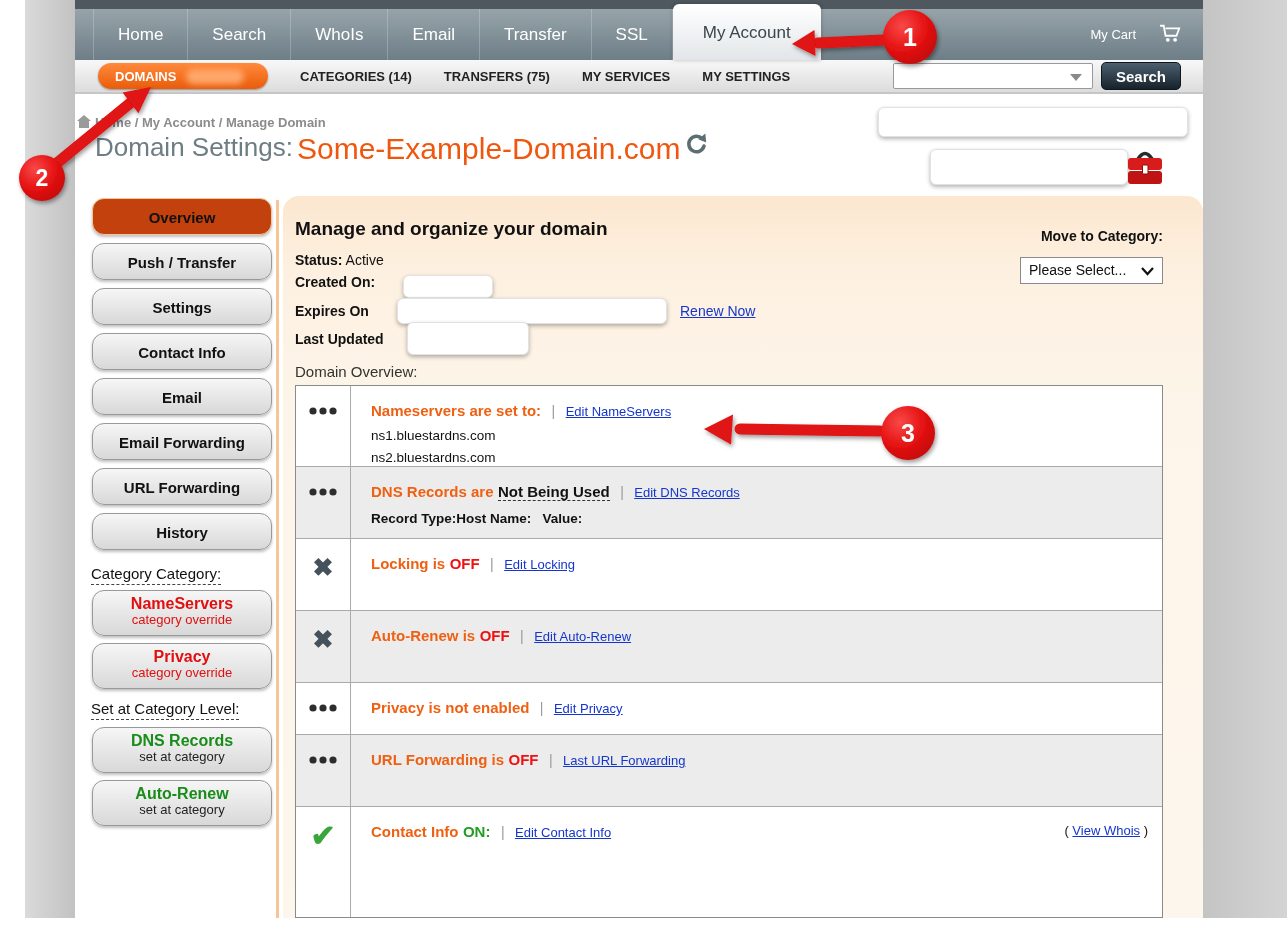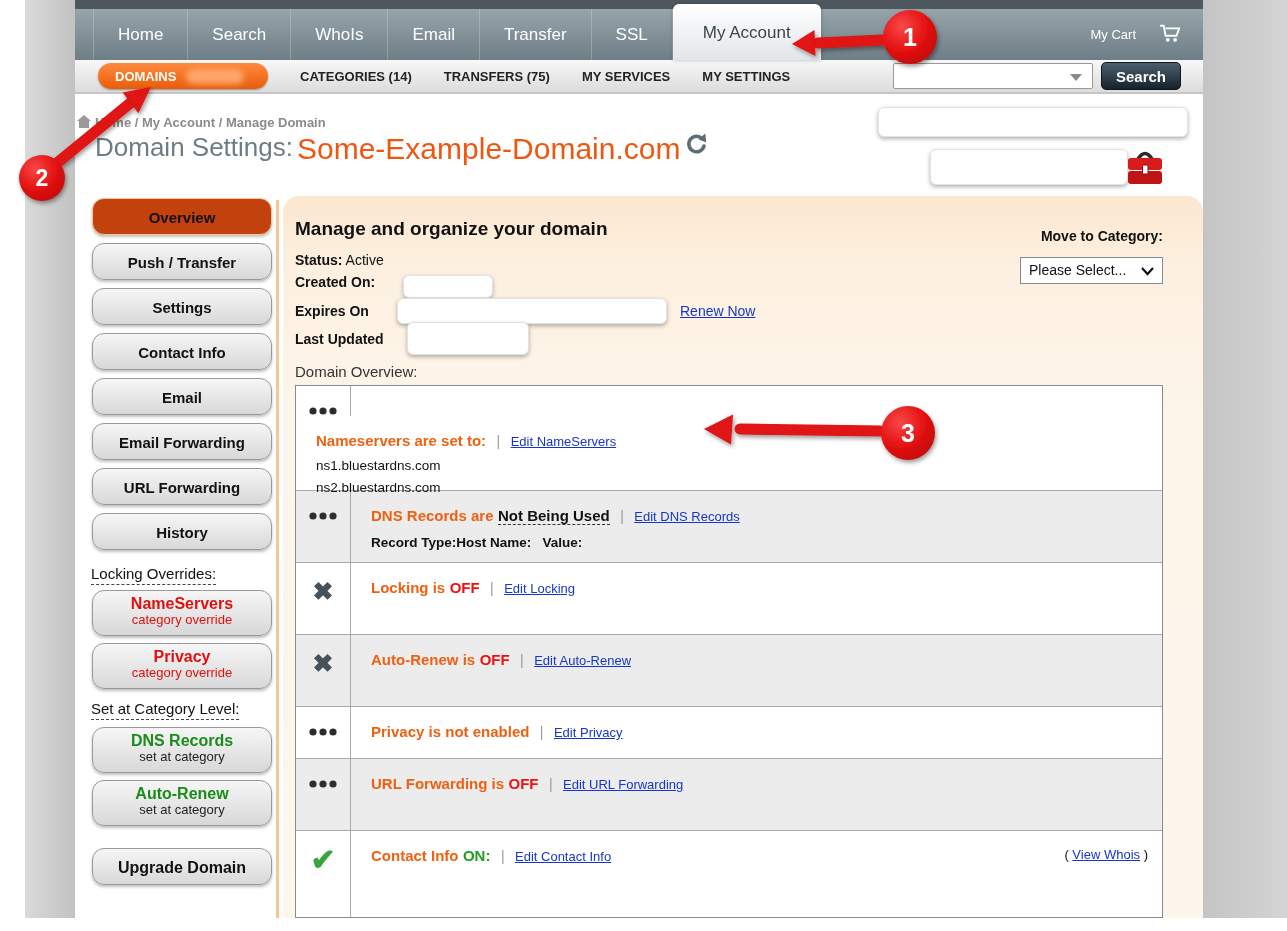--- a/index.html
+++ b/index.html
@@ -180,41 +180,40 @@
 
   <div class="sbtn sbtn-one sbtn-active" style="top:198px;">Overview</div>
   <div class="sbtn sbtn-one" style="top:243px;">Push / Transfer</div>
   <div class="sbtn sbtn-one" style="top:288px;">Settings</div>
   <div class="sbtn sbtn-one" style="top:333px;">Contact Info</div>
   <div class="sbtn sbtn-one" style="top:378px;">Email</div>
   <div class="sbtn sbtn-one" style="top:423px;">Email Forwarding</div>
   <div class="sbtn sbtn-one" style="top:468px;">URL Forwarding</div>
   <div class="sbtn sbtn-one" style="top:513px;">History</div>
 
-  <div class="side-label" style="top:565px;"><span>Locking Overrides:</span></div>
+  <div class="side-label" style="top:565px;"><span>Category Category:</span></div>
   <div class="sbtn sbtn-two" style="top:590px;">
     <span class="big red-txt">NameServers</span>
     <span class="sub red-txt">category override</span>
   </div>
   <div class="sbtn sbtn-two" style="top:643px;">
     <span class="big red-txt">Privacy</span>
     <span class="sub red-txt">category override</span>
   </div>
 
   <div class="side-label" style="top:700px;"><span>Set at Category Level:</span></div>
   <div class="sbtn sbtn-two" style="top:727px;">
     <span class="big green-txt">DNS Records</span>
     <span class="sub dark-sub">set at category</span>
   </div>
   <div class="sbtn sbtn-two" style="top:780px;">
     <span class="big green-txt">Auto-Renew</span>
     <span class="sub dark-sub">set at category</span>
   </div>
 
-  <div class="sbtn sbtn-one" style="top:848px; font-size:16px;">Upgrade Domain</div>
 
   <div class="orange-line"></div>
 
   <div class="panel"></div>
   <div class="h-manage">Manage and organize your domain</div>
 
   <div class="meta" style="top:252px;">
     <b>Status:</b>
     <span>Active</span>
   </div>
@@ -231,21 +230,21 @@
   <div class="move-label">Move to Category:</div>
   <div class="move-select">
     <span>Please Select...</span>
     <svg width="13" height="9" viewBox="0 0 13 9">
         <polyline points="1,1 6.5,7 12,1" fill="none" stroke="#111" stroke-width="2.2"></polyline>
       </svg>
   </div>
 
   <div class="otable">
 
-    <div class="trow" style="height:105px;flex-direction:column;">
+    <div class="trow" style="height:81px;">
       <div class="ticon">
         <svg width="30" height="10" viewBox="0 0 30 10">
             <circle cx="5" cy="5" r="3.6" fill="#2d2d2d"></circle>
             <circle cx="15" cy="5" r="3.6" fill="#2d2d2d"></circle>
             <circle cx="25" cy="5" r="3.6" fill="#2d2d2d"></circle>
           </svg>
       </div>
       <div class="tbody-cell">
         <span class="rtitle">Nameservers are set to:</span>
         <span class="rsep">|</span>
@@ -316,21 +315,21 @@
         <svg width="30" height="10" viewBox="0 0 30 10">
             <circle cx="5" cy="5" r="3.6" fill="#2d2d2d"></circle>
             <circle cx="15" cy="5" r="3.6" fill="#2d2d2d"></circle>
             <circle cx="25" cy="5" r="3.6" fill="#2d2d2d"></circle>
           </svg>
       </div>
       <div class="tbody-cell">
         <span class="rtitle">URL Forwarding is</span>
         <span class="rstatus" style="color: rgb(238, 17, 17);">OFF</span>
         <span class="rsep">|</span>
-        <a class="rlink">Edit URL Forwarding</a>
+        <a class="rlink">Last URL Forwarding</a>
       </div>
     </div>
 
     <div class="trow" style="flex:1; border-bottom:none;">
       <div class="ticon">
           <span class="check-glyph">✔</span>
         </div>
       <div class="tbody-cell">
         <span class="rtitle">Contact Info</span>
         <span class="rstatus" style="color: rgb(31, 158, 31);">ON:</span>

